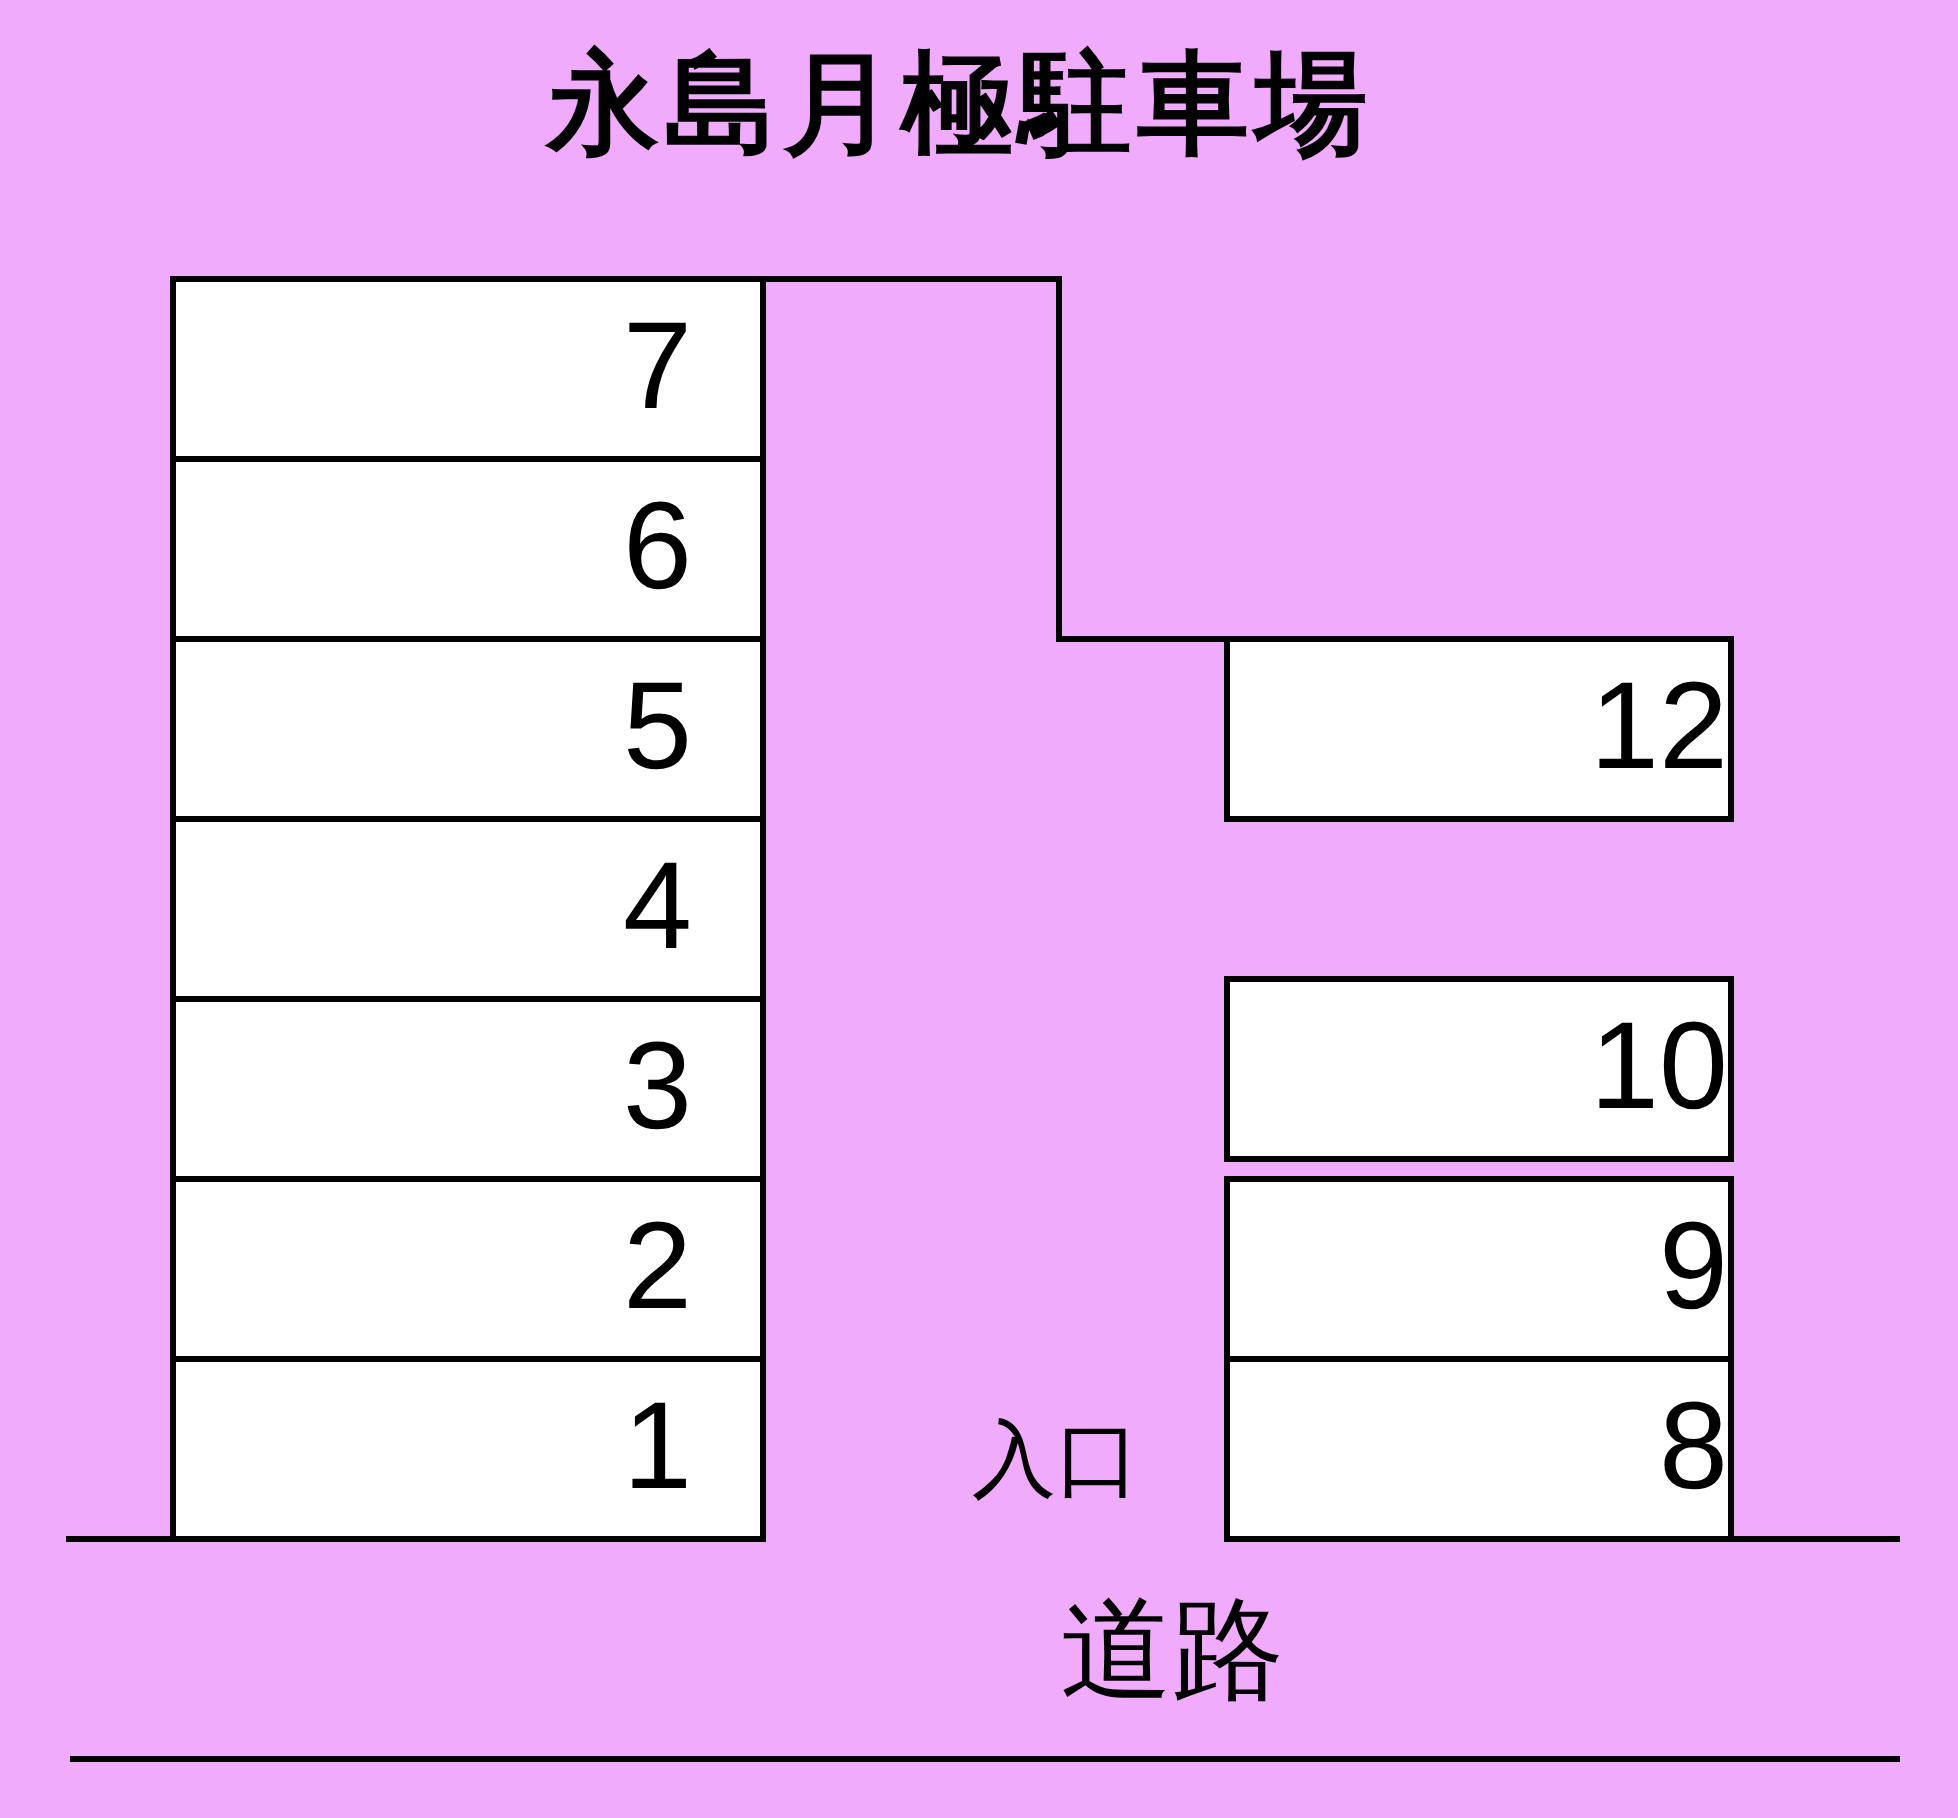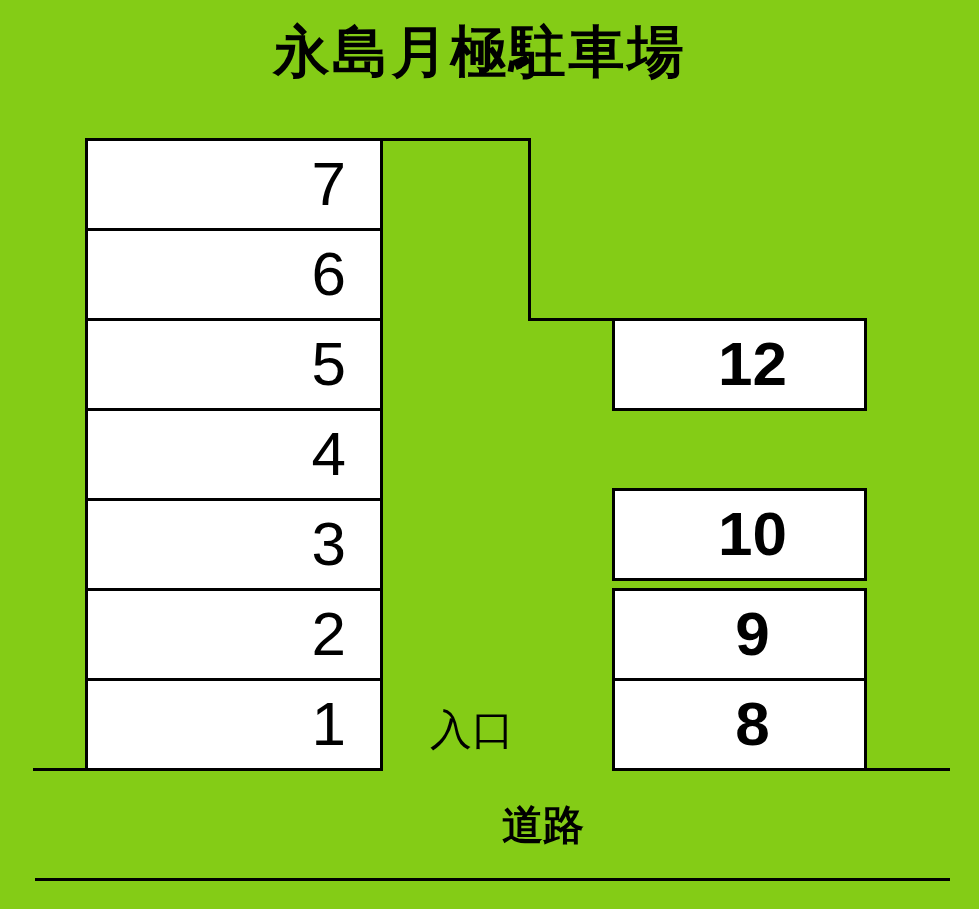--- a/index.html
+++ b/index.html
@@ -1,19 +1,19 @@
 <!DOCTYPE html>
 <html><head>
 <meta charset="utf-8">
 <style>
   html,body{margin:0;padding:0;background:#ffffff;}
   .canvas{
     position:relative;
     width:979px;height:909px;
-    background:#84cc16;
+    background:#f0abfc;
     font-family:"Liberation Sans", sans-serif;
     color:#000;
     overflow:hidden;
   }
   .title{
     position:absolute;
     left:0;top:20px;width:960px;
     text-align:center;
     font-size:56px;
     font-weight:bold;
@@ -24,37 +24,37 @@
   .cell{
     position:absolute;
     box-sizing:border-box;
     border:3px solid #000;
     background:#ffffff;
     font-size:62px;
     line-height:86px;
     white-space:nowrap;
   }
   .cell.left{ left:85px; width:298px; height:93px; text-align:right; padding-right:34px;}
-  .cell.right{ left:612px; width:255px; height:93px; text-align:center; padding-left:26px;font-weight:bold;}
+  .cell.right{ left:612px; width:255px; height:93px; text-align:right; padding-left:26px;}
   .line{
     position:absolute;
     background:#000;
   }
   .label{
     position:absolute;
-    text-align:left;
+    text-align:right;
     white-space:nowrap;
   }
   .entrance{
     left:430px;top:706px;width:140px;
     font-size:42px;line-height:48px;
   }
   .road{
     left:502px;top:799px;width:140px;
-    font-size:41px;line-height:52px;font-weight:bold;
+    font-size:56px;line-height:52px;
   }
 </style>
 </head>
 <body>
 
 <div class="canvas">
 
   <div class="title">永島月極駐車場</div>
 
   <div class="cell left" style="top:138px">7</div>

